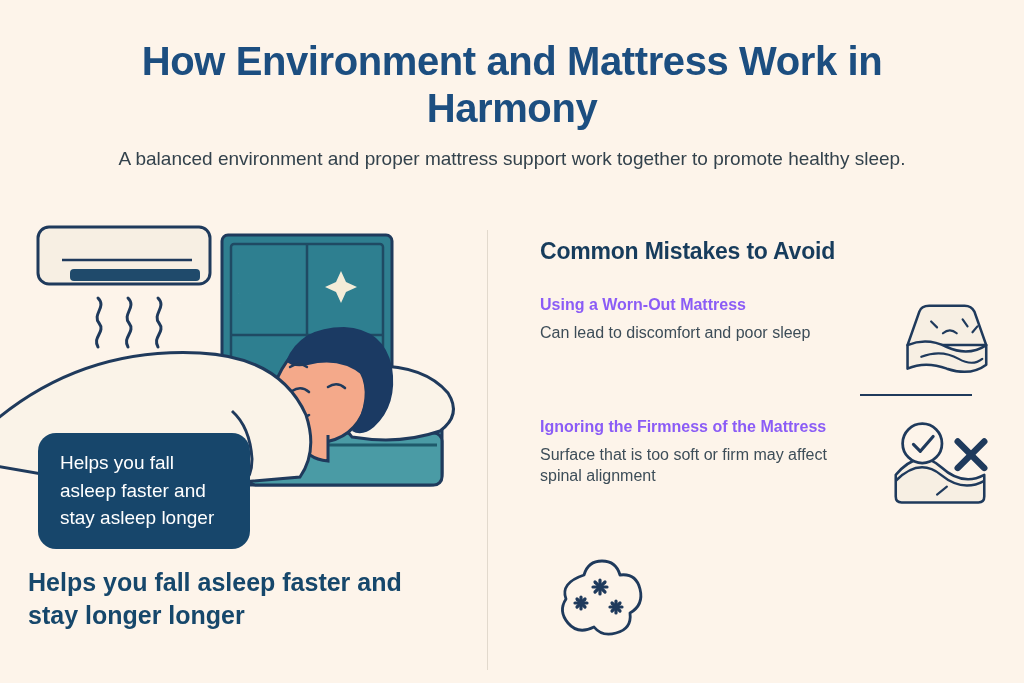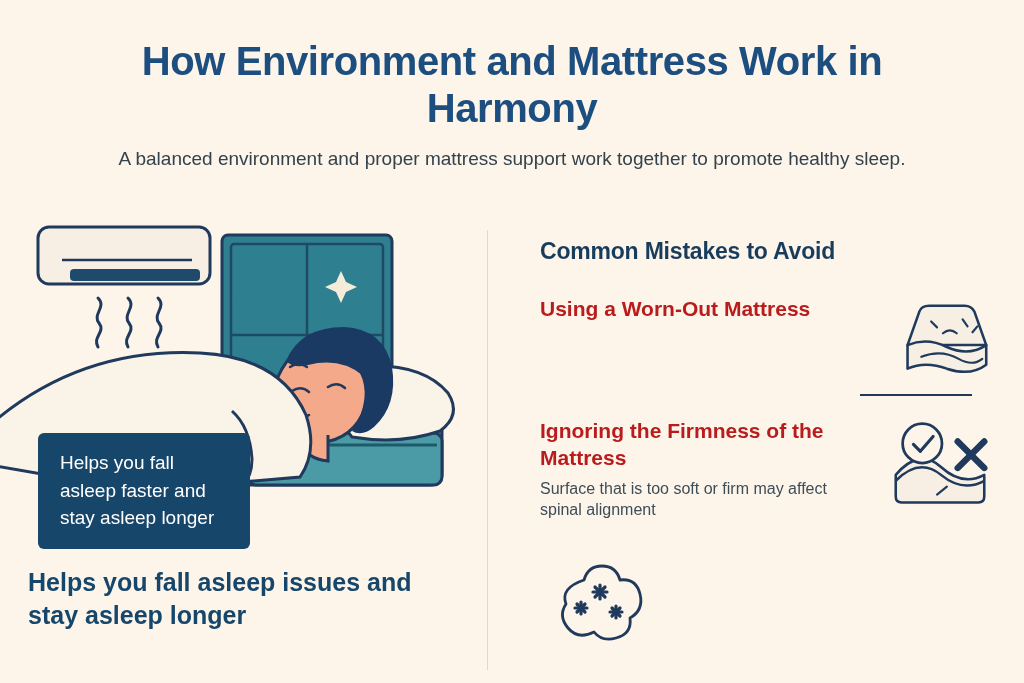--- a/index.html
+++ b/index.html
@@ -68,21 +68,21 @@
   }
   .illustration svg { display: block; }
 
   .callout {
     position: absolute;
     left: 38px;
     top: 433px;
     width: 212px;
     height: 116px;
     background: #17466b;
-    border-radius: 6px;
+    border-radius: 18px;
     box-sizing: border-box;
     padding: 16px 18px 16px 22px;
     overflow: hidden;
   }
   .callout-text {
     color: #ffffff;
     font-size: 19px;
     line-height: 1.46;
     white-space: nowrap;
   }
@@ -117,23 +117,23 @@
     align-items: flex-start;
     justify-content: space-between;
     margin-bottom: 18px;
     position: relative;
   }
   .mistake-text {
     width: 290px;
     flex: 0 0 290px;
   }
   .mistake-head {
-    font-size: 21px;
+    font-size: 16px;
     font-weight: bold;
-    color: #b91c1c;
+    color: #8b5cf6;
     line-height: 1.3;
     margin-bottom: 6px;
   }
   .mistake-desc {
     font-size: 16px;
     color: #3d4d58;
     line-height: 1.33;
   }
   .mistake-icon {
     flex: 0 0 120px;
@@ -223,28 +223,29 @@
       </g>
     </svg>
   </div>
 
   <div class="callout">
     <div class="callout-text">Helps you fall</div>
     <div class="callout-text">asleep faster and</div>
     <div class="callout-text">stay asleep longer</div>
   </div>
 
-  <div class="left-heading">Helps you fall asleep issues and stay asleep longer</div>
+  <div class="left-heading">Helps you fall asleep faster and stay longer longer</div>
 
   <div class="right-col">
     <div class="right-title">Common Mistakes to Avoid</div>
 
     <div class="mistake" style="margin-bottom:16px;">
       <div class="mistake-text">
         <div class="mistake-head">Using a Worn-Out Mattress</div>
+        <div class="mistake-desc">Can lead to discomfort and poor sleep</div>
       </div>
       <div class="mistake-icon">
         <svg width="122" height="104" viewBox="0 0 122 104">
           <path d="M 28 48 L 40 14 Q 42 8 50 8 L 86 8 Q 93 8 96 14 L 108 48 Z" fill="#f7efe3" stroke="#1f3a5c" stroke-width="2.6" stroke-linejoin="round"></path>
           <path d="M 28 48 Q 48 40 68 50 Q 90 60 108 48 L 108 68 Q 92 80 68 72 Q 46 64 28 72 Z" fill="#f7efe3" stroke="#1f3a5c" stroke-width="2.6" stroke-linejoin="round"></path>
           <path d="M 42 60 Q 62 52 80 62 Q 94 70 104 62" fill="none" stroke="#1f3a5c" stroke-width="2.2" stroke-linecap="round"></path>
           <path d="M 52 24 L 58 30" stroke="#1f3a5c" stroke-width="2.2" stroke-linecap="round"></path>
           <path d="M 84 22 L 89 29" stroke="#1f3a5c" stroke-width="2.2" stroke-linecap="round"></path>
           <path d="M 99 29 L 94 35" stroke="#1f3a5c" stroke-width="2.2" stroke-linecap="round"></path>
           <path d="M 64 36 Q 71 30 78 36" fill="none" stroke="#1f3a5c" stroke-width="2.2" stroke-linecap="round"></path>

